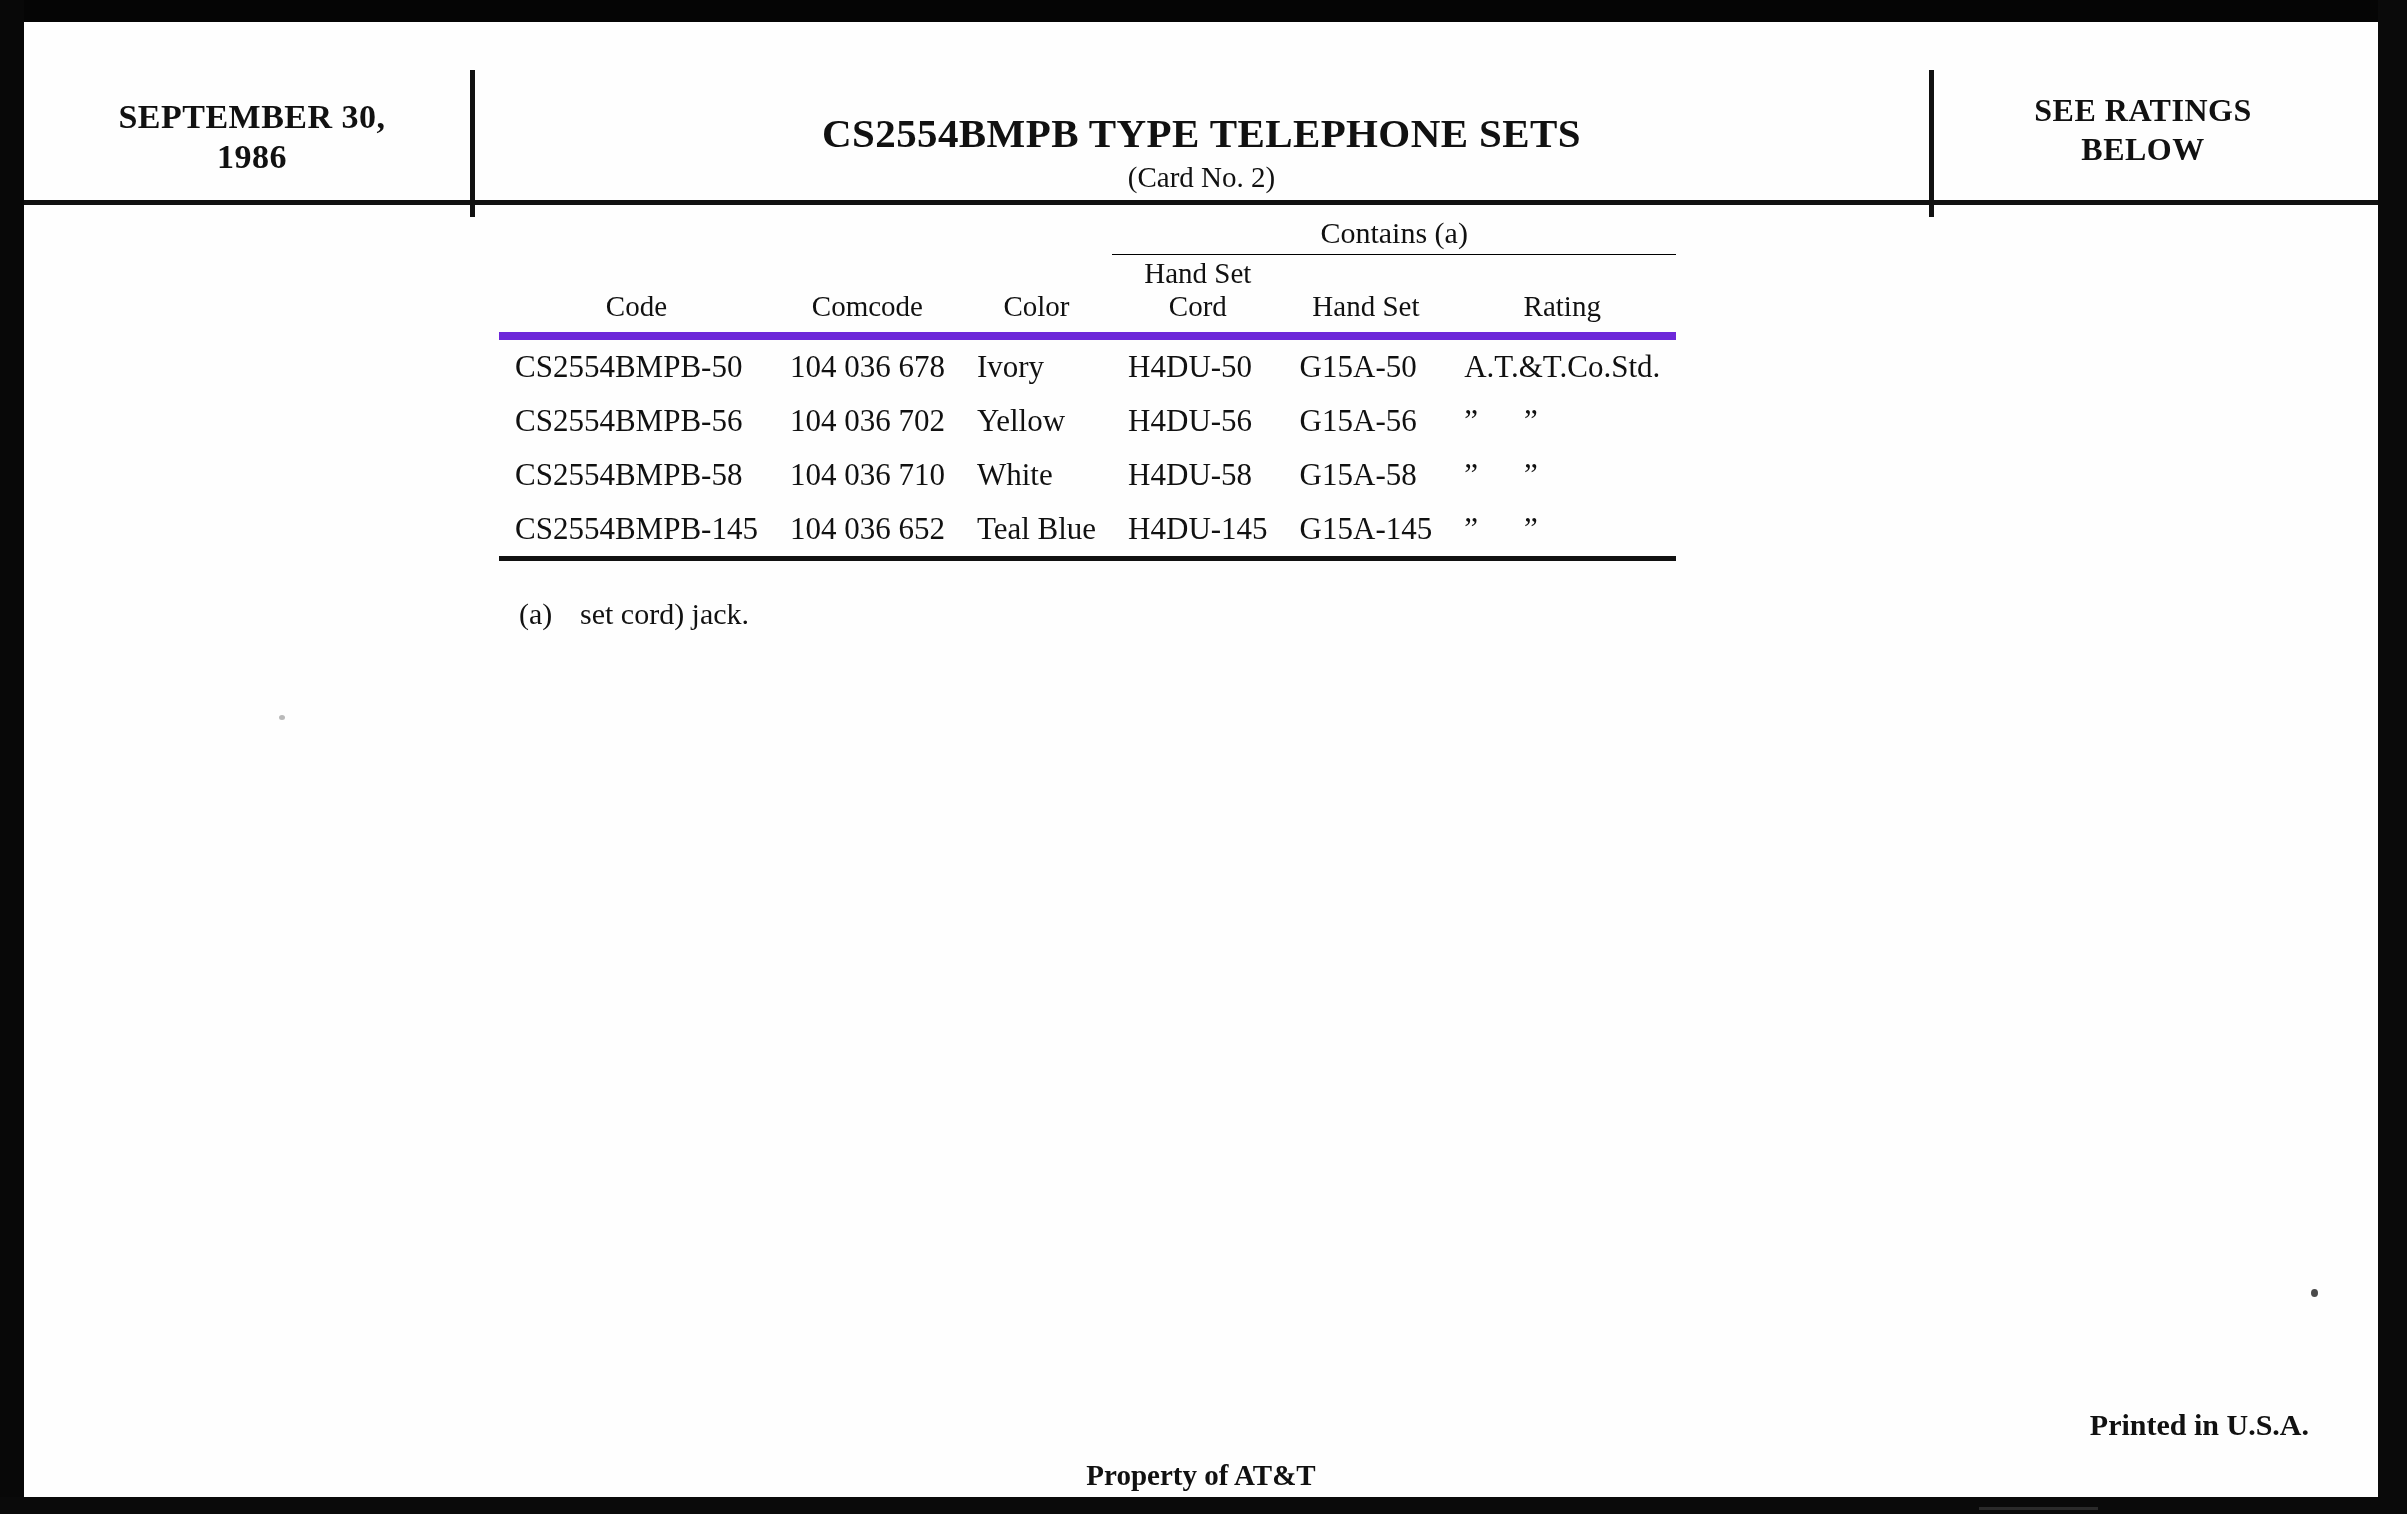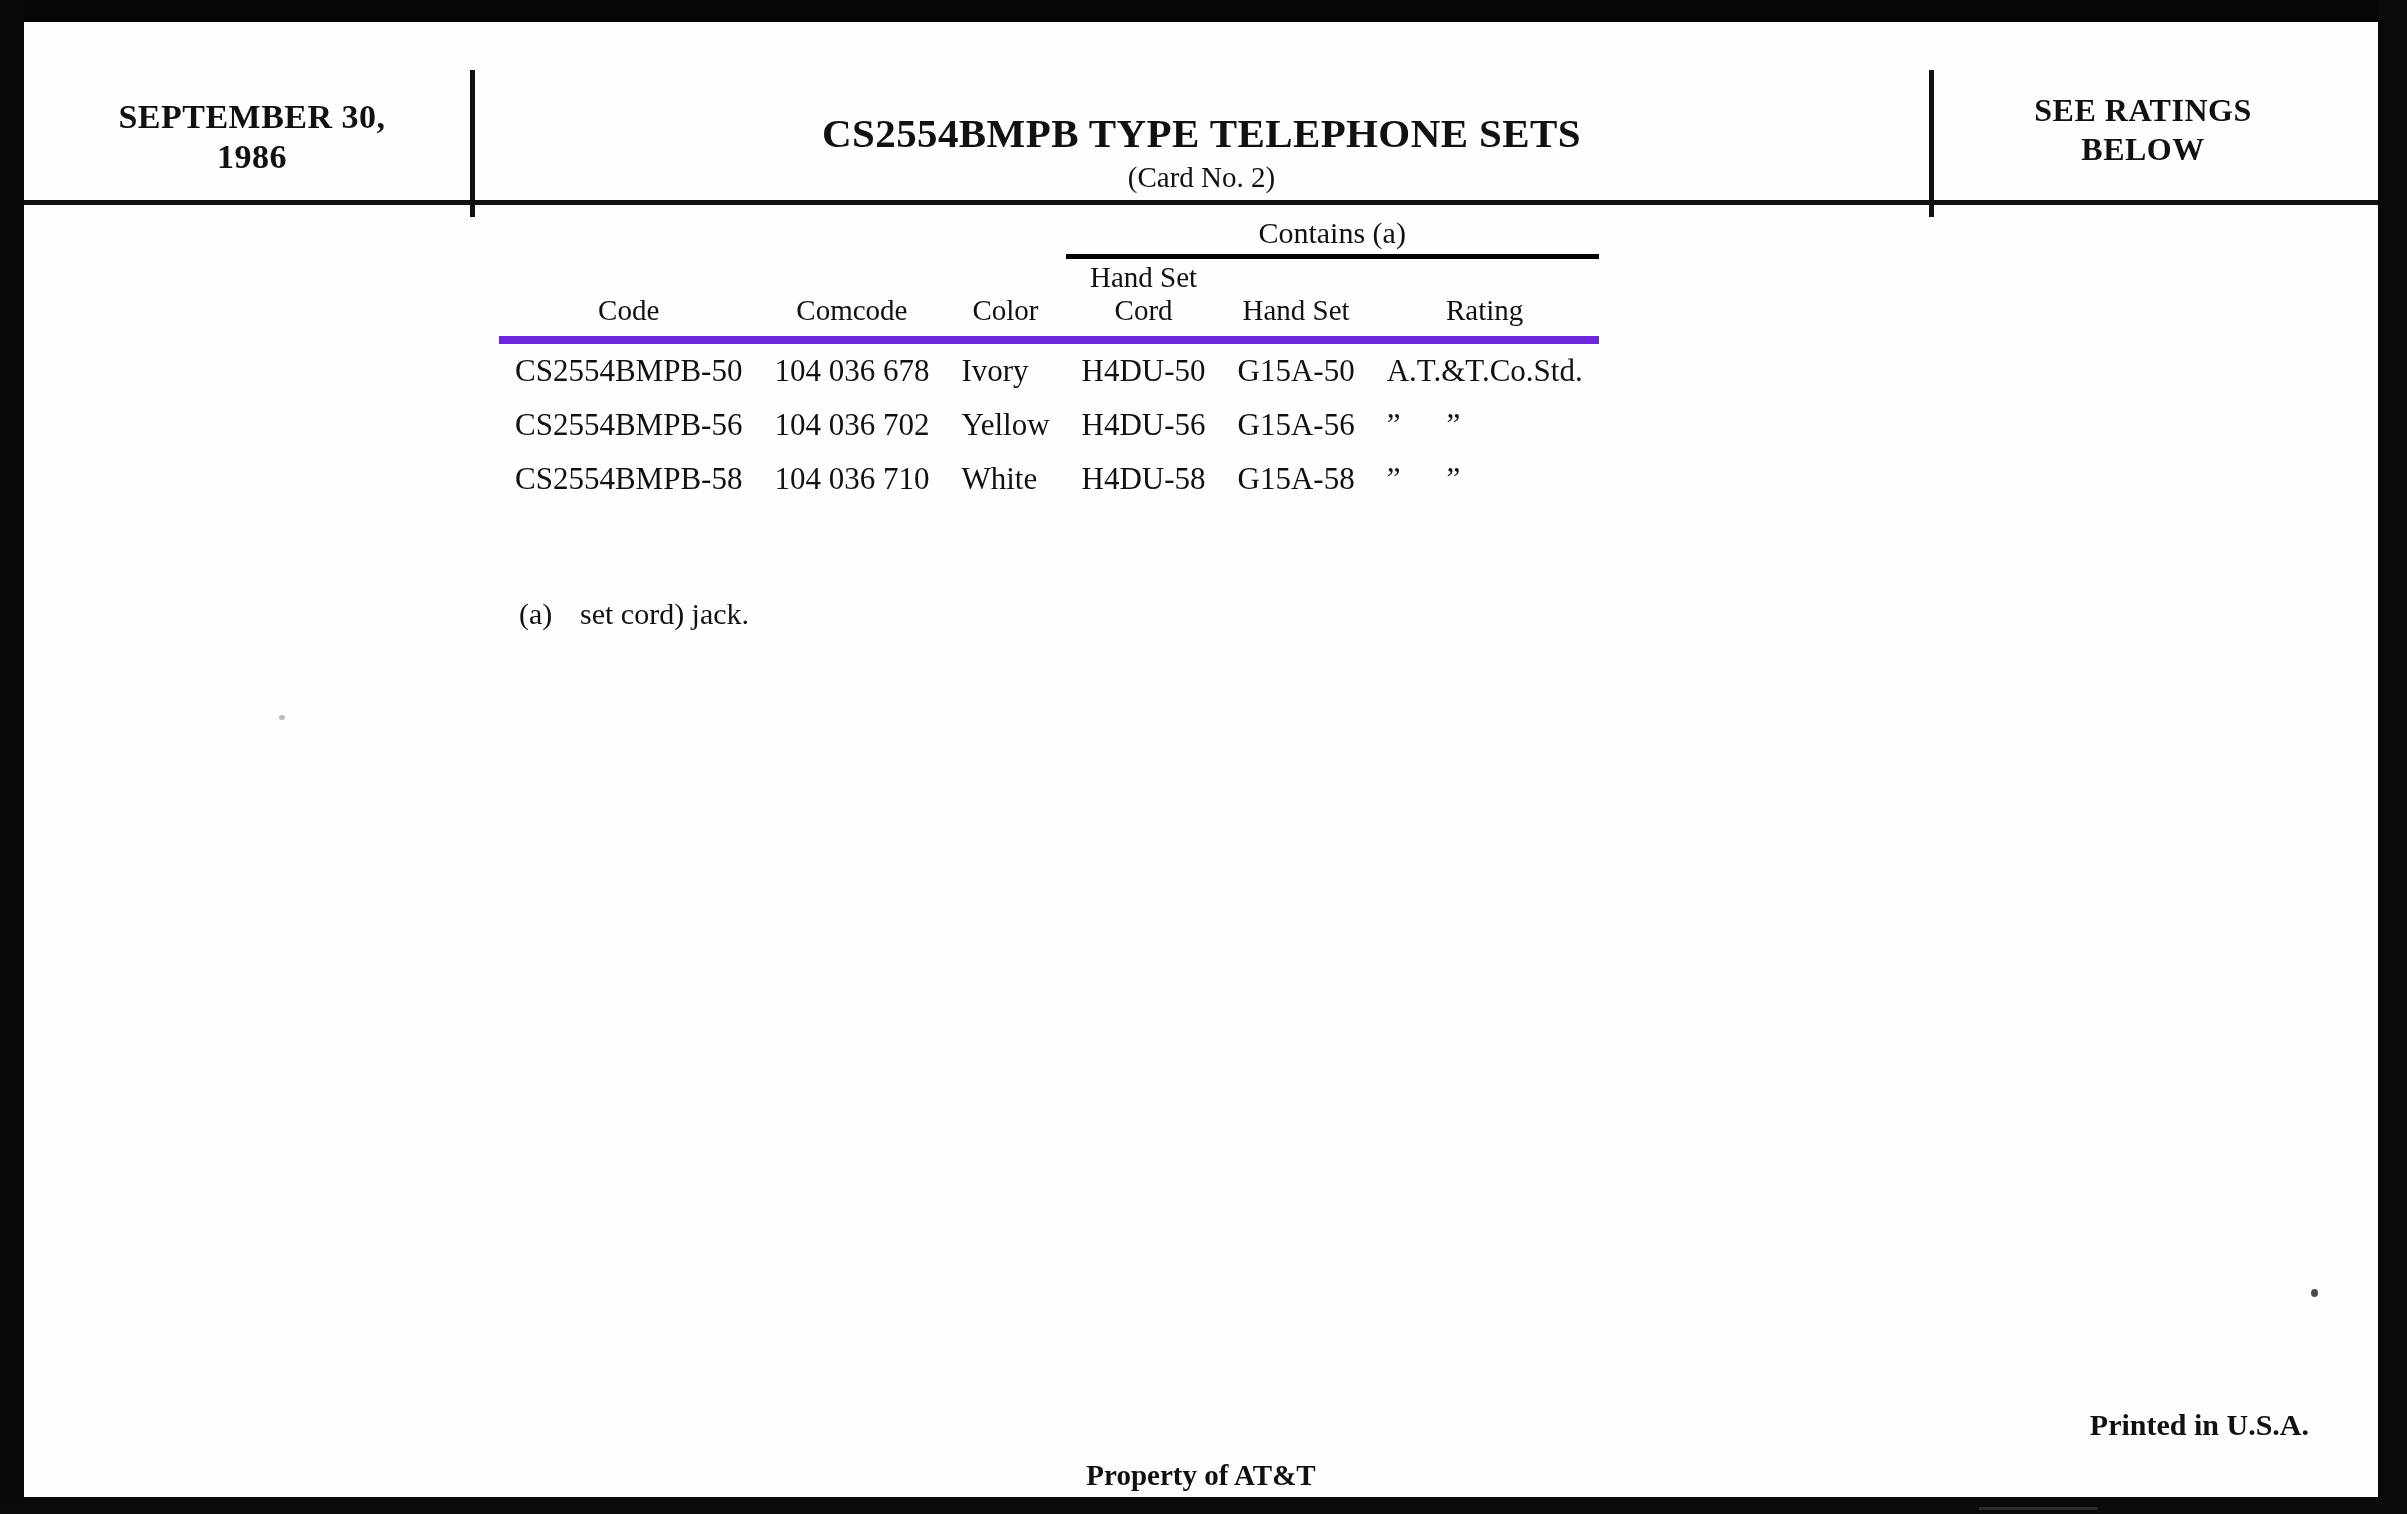--- a/index.html
+++ b/index.html
@@ -154,21 +154,21 @@
     font-weight: normal;
   }
   
   .grp-label {
     text-align: center;
     font-size: 30px;
     padding-bottom: 4px !important;
     white-space: nowrap;
   }
   .grp-rule {
-    border-bottom: 5px solid #000000;
+    border-bottom: 1px solid #000000;
   }
   .col-head {
     text-align: center;
     font-size: 29px;
     vertical-align: bottom;
     padding: 2px 16px 8px 16px !important;
     white-space: nowrap;
     line-height: 1.15;
   }
   .head-bottom td {
@@ -333,20 +333,28 @@
             <td class="c-rating ditto">””</td>
           </tr>
           <tr class="body-row">
             <td class="c-code">CS2554BMPB-58</td>
             <td class="c-com">104 036 710</td>
             <td class="c-color">White</td>
             <td class="c-cord">H4DU-58</td>
             <td class="c-hs">G15A-58</td>
             <td class="c-rating ditto">””</td>
           </tr>
+          <tr class="body-row last-row">
+            <td class="c-code">CS2554BMPB-145</td>
+            <td class="c-com">104 036 652</td>
+            <td class="c-color">Teal Blue</td>
+            <td class="c-cord">H4DU-145</td>
+            <td class="c-hs">G15A-145</td>
+            <td class="c-rating ditto">””</td>
+          </tr>
         </tbody>
       </table>
     </div>
 
     <div class="footnote">
       <span class="fn-mark">(a)</span>
       <span class="fn-line2">set cord) jack.</span>
     </div>
 
     <div class="foot-prop">Property of AT&amp;T</div>

